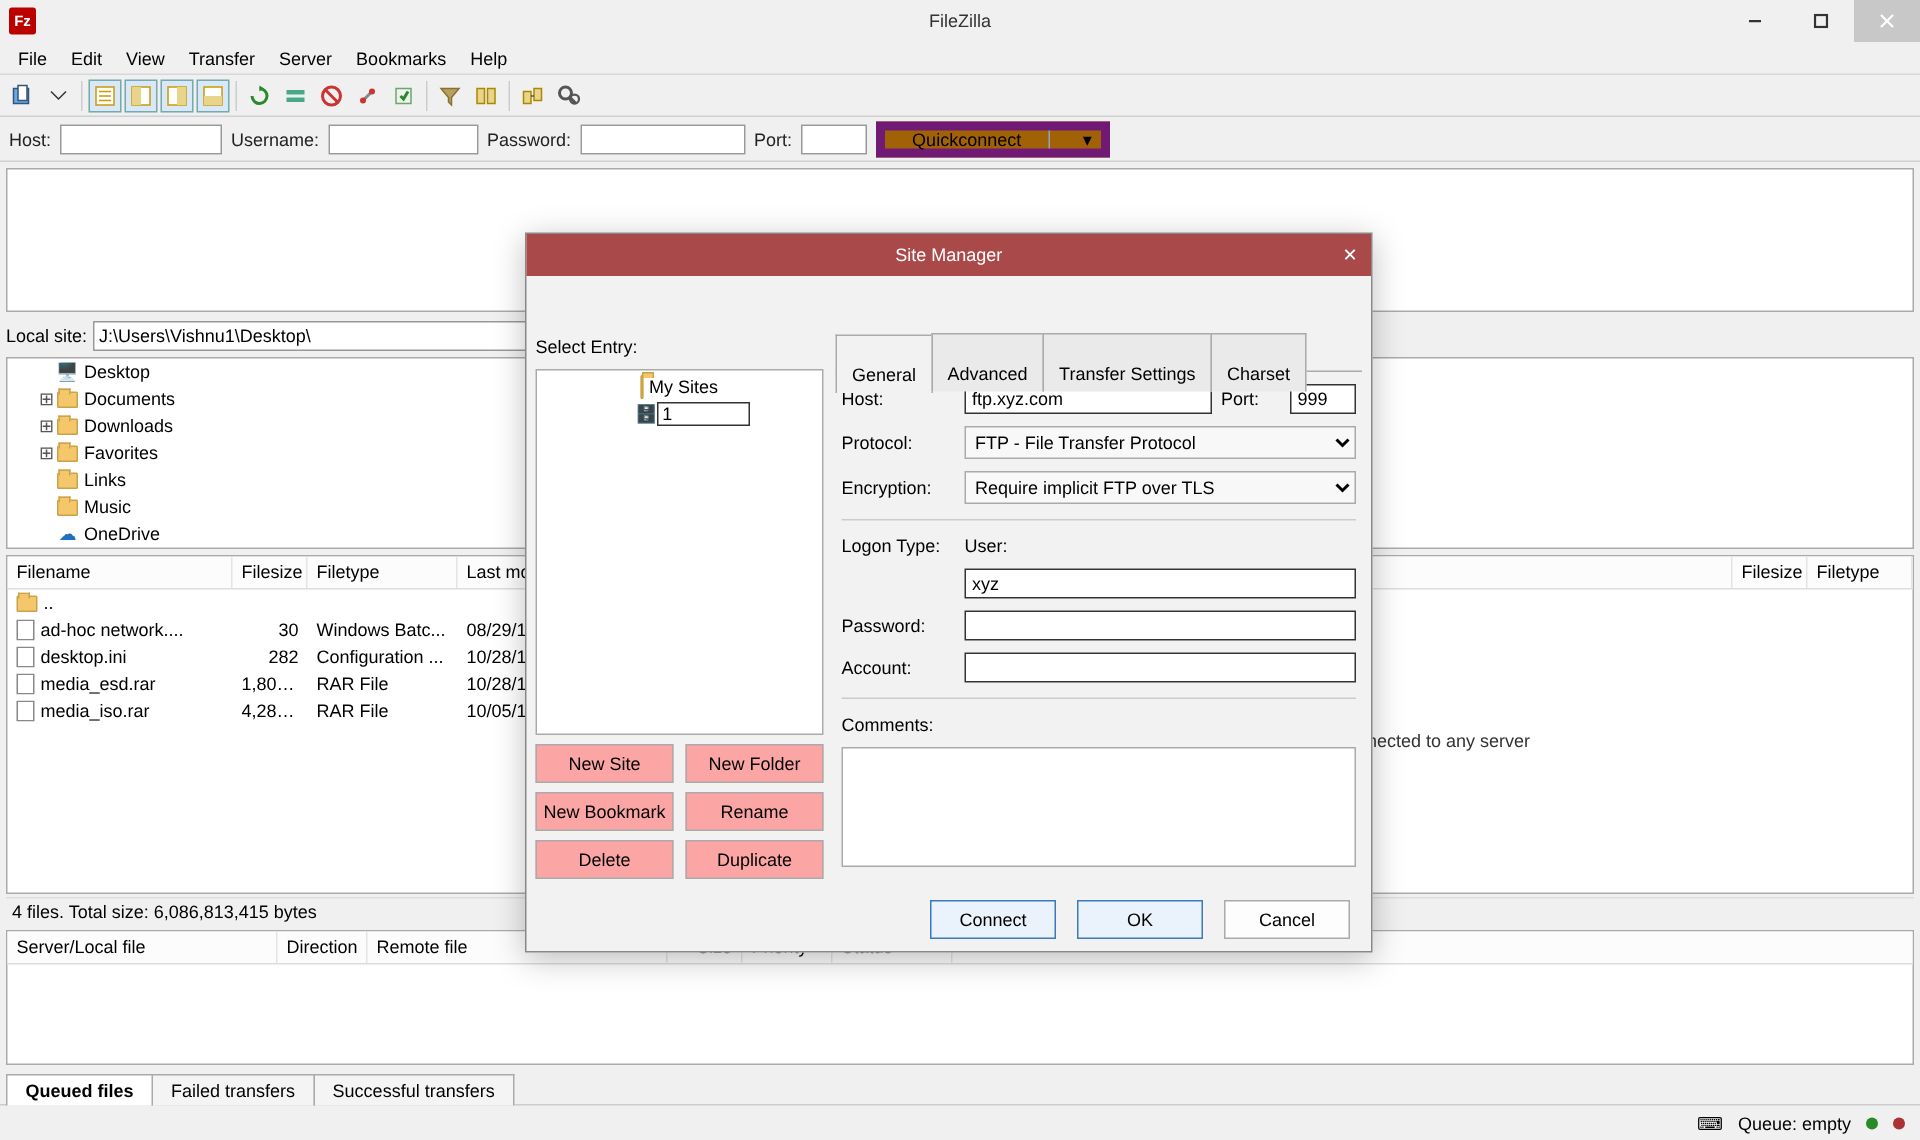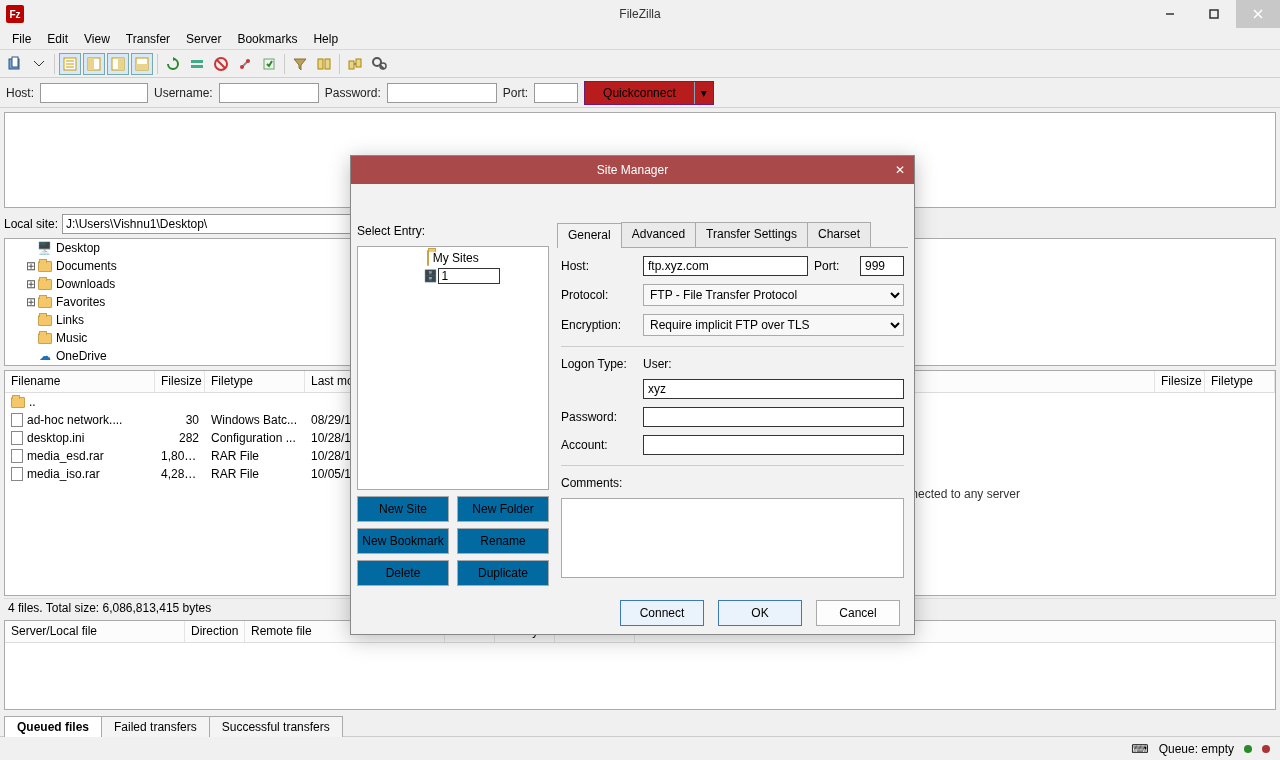--- a/index.html
+++ b/index.html
@@ -28,21 +28,21 @@
 .toolbar svg { width: 16px; height: 16px; }
 
 
 .qc-bar { height: 30px; display: flex; align-items: center; gap: 6px; padding: 0 6px; border-bottom: 1px solid #d0d0d0; background: #f0f0f0; }
 .qc-bar label { color: #222; }
 .qc-bar input { height: 20px; border: 1px solid #999; background: #fff; padding: 0 3px; }
 .qc-bar input.host { width: 108px; }
 .qc-bar input.user { width: 100px; }
 .qc-bar input.pass { width: 110px; }
 .qc-bar input.port { width: 44px; }
-.qc-bar .qc-btn { height: 24px; display:flex; align-items:center; border: 1px solid #701a75; background:#b91c1c; }
+.qc-bar .qc-btn { height: 24px; display:flex; align-items:center; border: 6px solid #701a75; background:#a16207;gap:16px; }
 .qc-bar .qc-btn span { padding: 0 18px; border-right:1px solid #8aa5bb; height:100%; display:flex; align-items:center;}
 .qc-bar .qc-btn .drop { width:18px; display:flex; align-items:center; justify-content:center; }
 
 
 .log-area { height: 96px; margin: 4px; background: #fff; border: 1px solid #aaa; overflow: auto; }
 
 
 .main-split { display: flex; flex: 1; gap: 4px; margin: 0 4px; min-height: 0; }
 .left-col, .right-col { display: flex; flex-direction: column; flex: 1; min-width: 0; }
 
@@ -94,24 +94,24 @@
 .dialog-title { height:28px; background:#a94949; color:#fff; display:flex; align-items:center; justify-content:center; position:relative; }
 .dialog-title .close-dlg { position:absolute; right:4px; top:4px; width:20px; height:20px; display:flex; align-items:center; justify-content:center; color:#fff; cursor:pointer; }
 .dialog-body { display:flex; padding:6px; gap:8px;margin-top:32px; }
 .dlg-left { width:206px; display:flex; flex-direction:column; gap:6px; }
 .dlg-left .select-label { padding:2px 0; }
 .dlg-tree { flex:1; border:1px solid #aaa; background:#fff; height:260px; padding:2px; }
 .dlg-tree-row { display:flex; align-items:center; height:18px;justify-content:center; }
 .dlg-tree-row.child { padding-left:18px; }
 .dlg-tree input { width:62px; height:16px; border:1px solid #333; padding:0 2px; }
 .dlg-btns { display:grid; grid-template-columns:1fr 1fr; gap:6px 8px; }
-.dlg-btns button { height:26px; border:1px solid #aaa; background:#0369a1; }
+.dlg-btns button { height:26px; border:1px solid #aaa; background:#fca5a5; }
 .dlg-right { flex:1; display:flex; flex-direction:column; }
 .dlg-tabs { height:26px; display:flex; border-bottom:1px solid #aaa; }
-.dlg-tabs .dtab { padding:4px 10px; border:1px solid #aaa; border-bottom:none; background:#eaeaea; margin-right:-1px; position:relative; }
+.dlg-tabs .dtab { padding:19px 10px; border:1px solid #aaa; border-bottom:none; background:#eaeaea; margin-right:-1px; position:relative; }
 .dlg-tabs .dtab.active { background:#f2f2f2; top:1px; }
 .dlg-form { padding:8px 4px; display:grid; grid-template-columns:76px 1fr 40px 44px; row-gap:8px; column-gap:6px; align-items:center; }
 .dlg-form .full { grid-column: 2 / span 3; }
 .dlg-form input[type=text], .dlg-form input[type=password] { height:20px; border:1px solid #333; background:#fff; padding:0 4px; }
 .dlg-form select { height:22px; border:1px solid #aaa; background:#f8f8f8; padding:0 2px; }
 .dlg-form .sep-line { grid-column:1 / span 4; height:1px; background:#ccc; margin:2px 0; }
 .dlg-form textarea { grid-column:1 / span 4; height:80px; border:1px solid #aaa; background:#fff; resize:none; }
 .dlg-form .disabled { background:#eee; color:#888; }
 .dialog-footer { height:42px; display:flex; align-items:center; justify-content:flex-end; gap:14px; padding:0 14px; }
 .dialog-footer button { width:84px; height:26px; border:1px solid #3a7ab8; background:#eaf2fb; }

